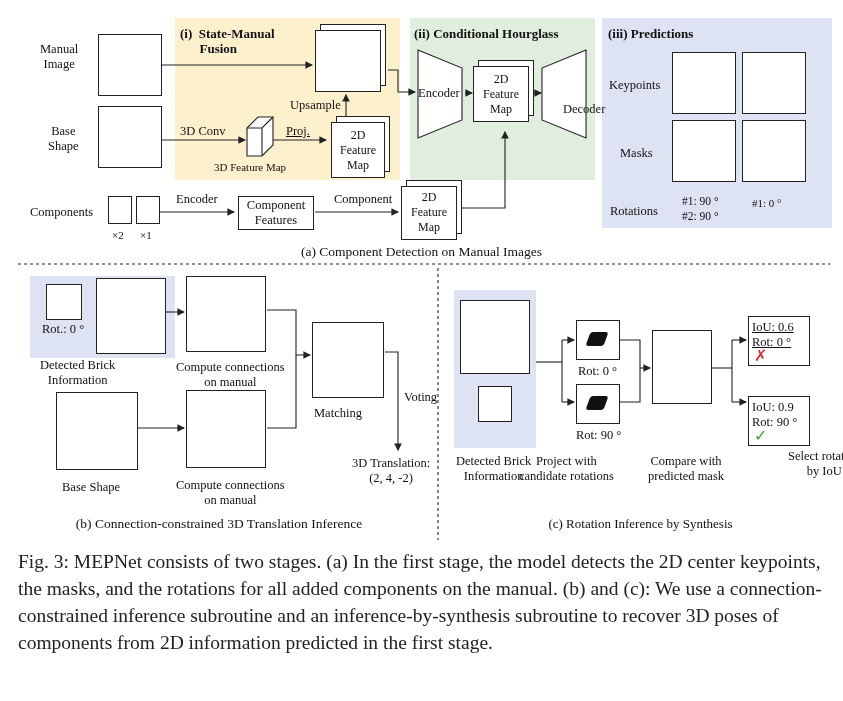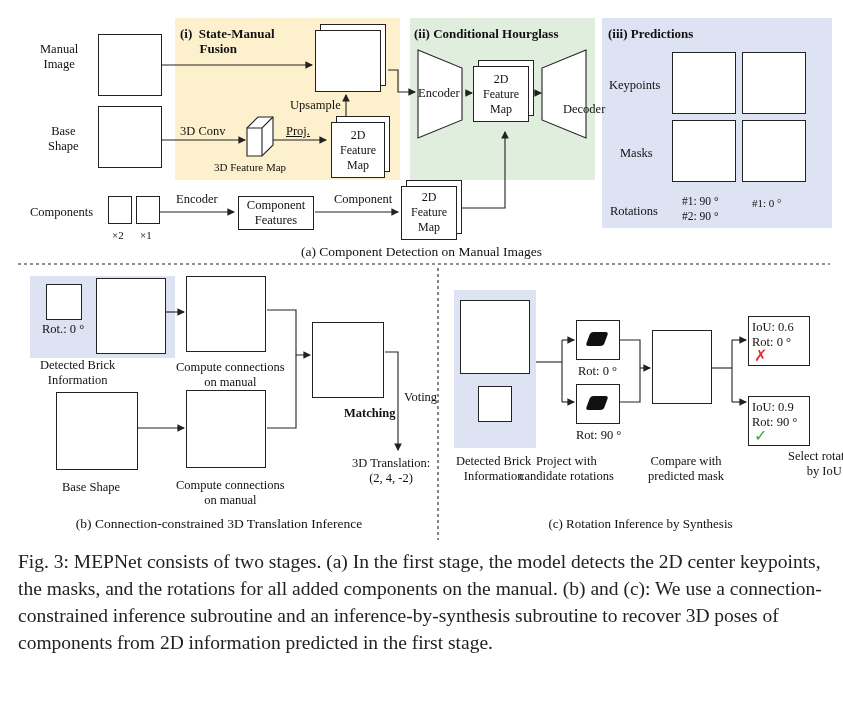--- a/index.html
+++ b/index.html
@@ -136,21 +136,21 @@
 <div class="tile" style="left:186px;top:390px;width:80px;height:78px;"></div>
 <div class="tile" style="left:312px;top:322px;width:72px;height:76px;"></div>
 <div class="lbl" style="left:42px;top:322px;">Rot.: 0 °</div>
 <div class="lbl" style="left:40px;top:358px;white-space:pre;">Detected Brick
 Information</div>
 <div class="lbl" style="left:176px;top:360px;white-space:pre;">Compute connections
 on manual</div>
 <div class="lbl" style="left:62px;top:480px;">Base Shape</div>
 <div class="lbl" style="left:176px;top:478px;white-space:pre;">Compute connections
 on manual</div>
-<div class="lbl" style="left:344px;top:406px;font-weight:bold;">Matching</div>
+<div class="lbl" style="left:314px;top:406px;">Matching</div>
 <div class="lbl" style="left:404px;top:390px;">Voting</div>
 <div class="lbl" style="left:352px;top:456px;white-space:pre;">3D Translation:
 (2, 4, -2)</div>
 <div class="lbl" style="left:0;width:438px;top:516px;font-size:13.5px;">(b) Connection-constrained 3D Translation Inference</div>
 
 <div class="tile" style="left:460px;top:300px;width:70px;height:74px;"></div>
 <div class="tile" style="left:478px;top:386px;width:34px;height:36px;"></div>
 <div class="tile" style="left:576px;top:320px;width:44px;height:40px;"></div>
 <div class="tile" style="left:576px;top:384px;width:44px;height:40px;"></div>
 <div class="tile" style="left:652px;top:330px;width:60px;height:74px;"></div>
@@ -159,21 +159,21 @@
 <div class="abs" style="left:588px;top:332px;width:18px;height:14px;background:#111;border-radius:3px;transform:skewX(-20deg);"></div>
 <div class="abs" style="left:588px;top:396px;width:18px;height:14px;background:#111;border-radius:3px;transform:skewX(-20deg);"></div>
 <div class="lbl" style="left:578px;top:364px;">Rot: 0 °</div>
 <div class="lbl" style="left:576px;top:428px;">Rot: 90 °</div>
 <div class="lbl" style="left:456px;top:454px;white-space:pre;">Detected Brick
 Information</div>
 <div class="lbl" style="left:519px;top:454px;white-space:pre;">Project with
 candidate rotations</div>
 <div class="lbl" style="left:648px;top:454px;white-space:pre;">Compare with
 predicted mask</div>
-<div class="lbl l" style="left:752px;top:320px;white-space:pre;">IoU: 0.6
+<div class="lbl l" style="left:752px;top:320px;white-space:pre;text-decoration:underline;">IoU: 0.6
 Rot: 0 °</div>
 <div class="lbl l" style="left:752px;top:400px;white-space:pre;">IoU: 0.9
 Rot: 90 °</div>
 <div class="lbl" style="left:754px;top:348px;color:#d33;font-size:16px;">✗</div>
 <div class="lbl" style="left:754px;top:428px;color:#3a3;font-size:16px;">✓</div>
 <div class="lbl" style="left:744px;top:449px;white-space:pre;margin-left:44px;">Select rotation
 by IoU</div>
 <div class="lbl" style="left:438px;width:405px;top:516px;font-size:13px;">(c) Rotation Inference by Synthesis</div>
 
 <div class="caption">Fig. 3: MEPNet consists of two stages. (a) In the first stage, the model detects the 2D center keypoints, the masks, and the rotations for all added components on the manual. (b) and (c): We use a connection-constrained inference subroutine and an inference-by-synthesis subroutine to recover 3D poses of components from 2D information predicted in the first stage.</div>

